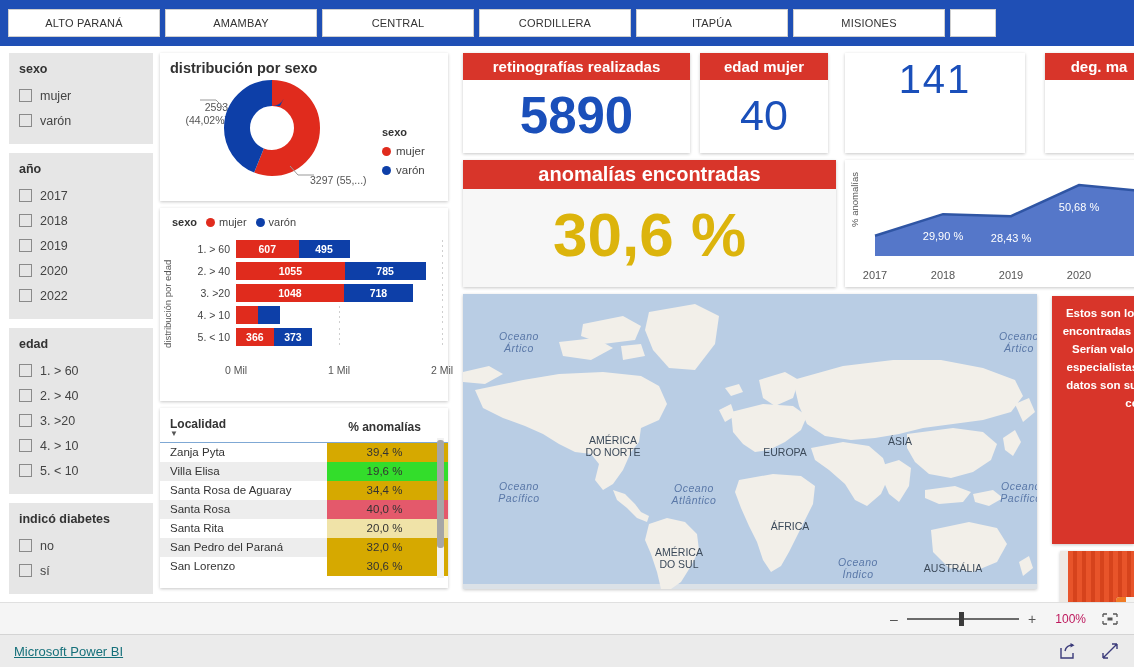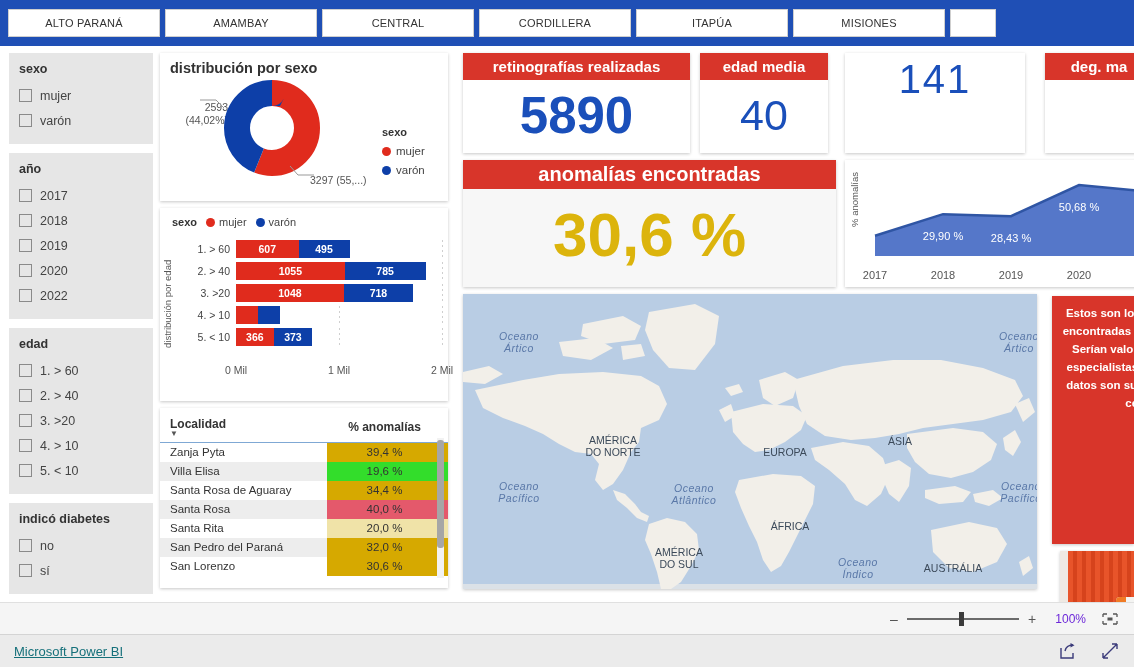--- a/index.html
+++ b/index.html
@@ -206,21 +206,21 @@
   .actionbar {
     position: absolute; left: 0; top: 602px; width: 1134px; height: 32px;
     background: #f5f5f5; border-top: 1px solid #e0e0e0;
     display: flex; align-items: center; justify-content: flex-end;
     gap: 14px; padding-right: 14px;
   }
   .zoom-ctl { display: flex; align-items: center; gap: 7px; }
   .zoom-btn { font-size: 14px; color: #555; width: 12px; text-align: center; line-height: 12px; }
   .zoom-track { position: relative; width: 112px; height: 2px; background: #6b6b6b; }
   .zoom-thumb { position: absolute; left: 52px; top: -6px; width: 5px; height: 14px; background: #3b3b3b; }
-  .zoom-pct { font-size: 12px; color: #6d28d9; min-width: 34px; text-align: right; }
+  .zoom-pct { font-size: 12px; color: #be185d; min-width: 34px; text-align: right; }
   .icon-btn { width: 20px; height: 20px; display: flex; align-items: center; justify-content: center; }
 
   
   .footer {
     position: absolute; left: 0; top: 634px; width: 1134px; height: 33px;
     background: #ebebeb; border-top: 1px solid #d4d4d4;
     display: flex; align-items: center; padding: 0 14px;
   }
   .footer-link {
     font-size: 13px; color: #15707a; text-decoration: underline;
@@ -486,21 +486,21 @@
         <div class="tbl-thumb"></div>
       </div>
     </div>
 
     <div class="kpi" id="kpi-retino">
       <div class="kpi-head">retinografías realizadas</div>
       <div class="kpi-val">5890</div>
     </div>
 
     <div class="kpi" id="kpi-edad">
-      <div class="kpi-head">edad media</div>
+      <div class="kpi-head">edad mujer</div>
       <div class="kpi-val">40</div>
     </div>
 
     <div class="kpi" id="kpi-rd">
       <div class="kpi-val">141</div>
     </div>
 
     <div class="kpi" id="kpi-dmae">
       <div class="kpi-head">deg. ma</div>
       <div class="kpi-val"></div>

